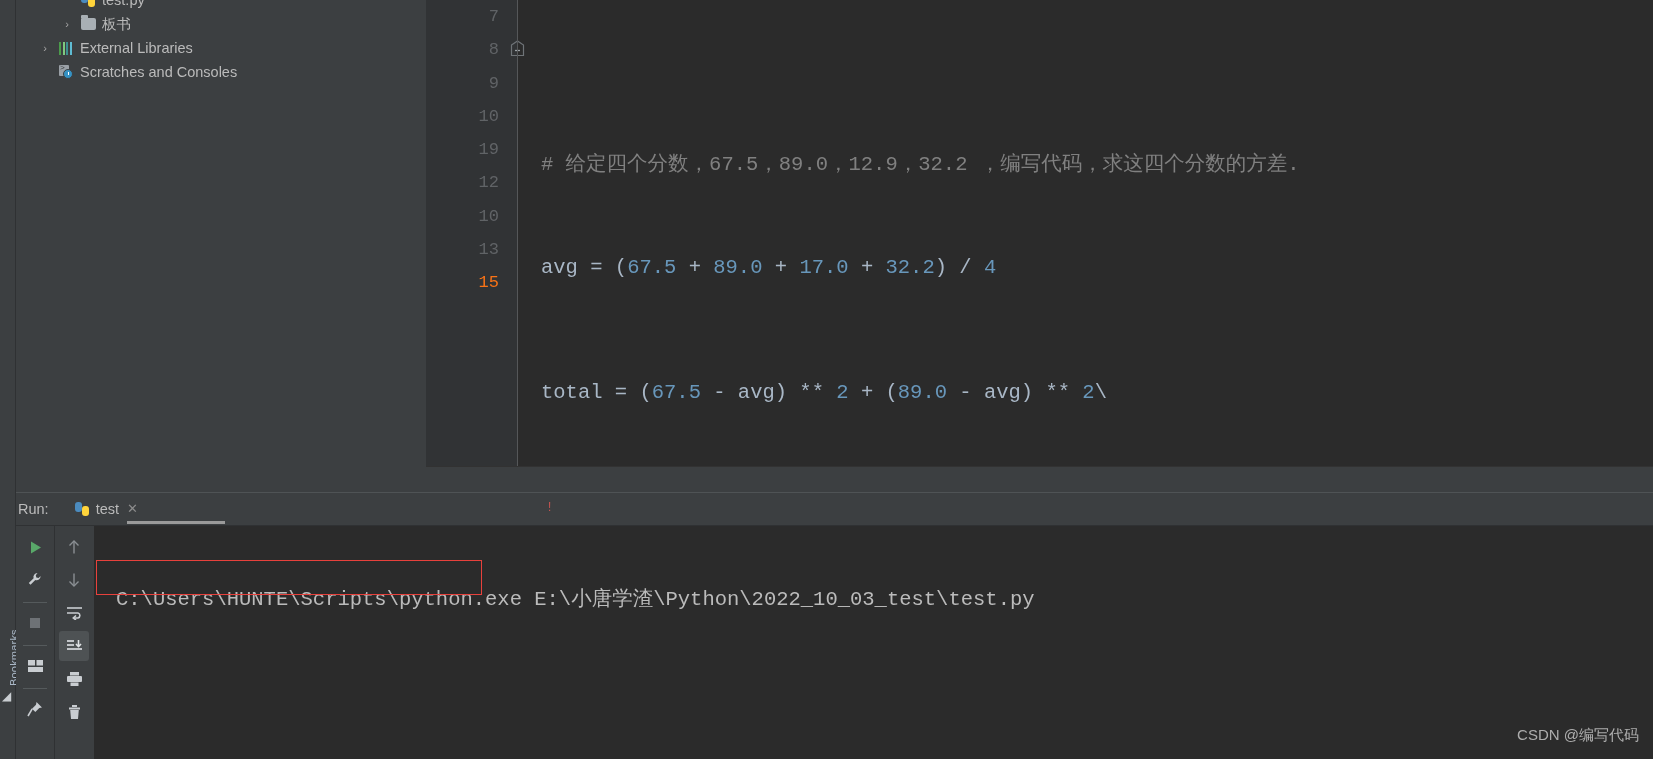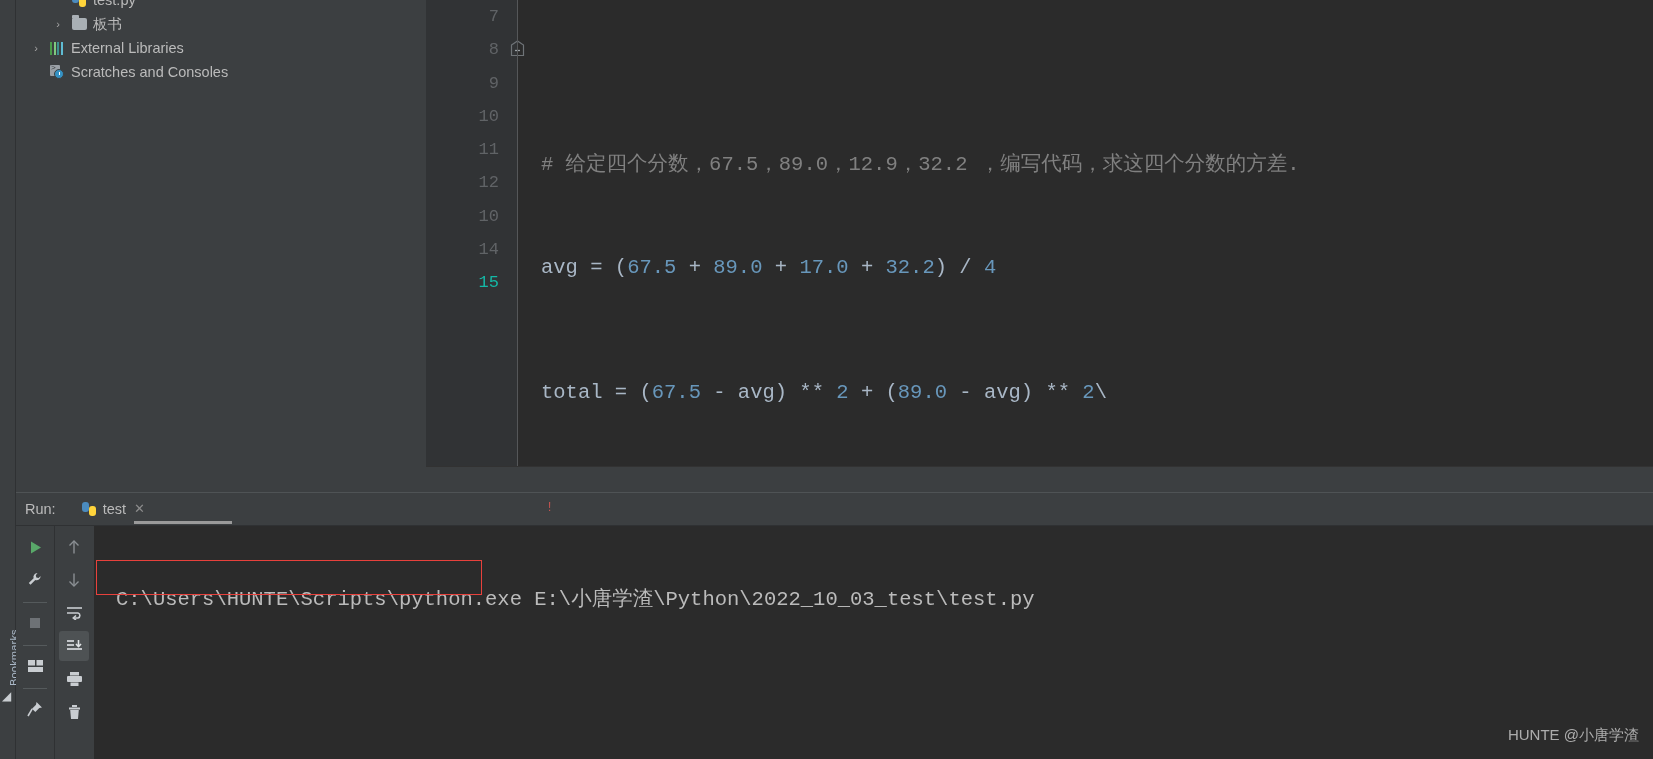--- a/index.html
+++ b/index.html
@@ -23,21 +23,21 @@
     font-size: 11px; color: #a9b7c6; white-space: nowrap;
     letter-spacing: .2px;
   }
   .bookmark-flag {
     position: absolute; left: 2px; top: 690px; width: 11px; height: 14px;
     color: #c9cdd1; font-size: 12px; line-height: 12px;
   }
 
   
   .tree-panel {
-    position: absolute; left: 19px; top: 0; width: 409px; height: 492px;
+    position: absolute; left: 28px; top: 0; width: 409px; height: 492px;
     background: #3c3f41;
   }
   .tree-row {
     position: relative; height: 24px; display: flex; align-items: center;
     font-size: 14.5px; color: #bbbbbb; white-space: nowrap;
   }
   .tree-row.lvl2 { padding-left: 32px; }
   .tree-row.lvl1 { padding-left: 10px; }
   .chev {
     width: 14px; display: inline-block; text-align: center;
@@ -97,21 +97,21 @@
   }
   .gutter {
     position:absolute; left:0; top:0; width:91px; height:467px;
     background:#313335;
   }
   .gutter-line {
     height:33.3px; line-height:33.3px; text-align:right;
     padding-right:18px; color:#606366; font-size:17px;
     font-family:"Liberation Mono", monospace;
   }
-  .gutter-line.cur { color:#14b8a6;text-align:right; }
+  .gutter-line.cur { color:#f97316;text-align:right; }
   .fold-mark {
     position:absolute; left:84px; top:40px; width:15px; height:16px;
   }
   .fold-mark svg { display:block; }
   .fold-rail {
     position:absolute; left:91px; top:0; width:1px; height:467px; background:#555759;
   }
   .code-area {
     position:absolute; left:91px; top:0; right:0; height:467px;
     font-family:"Liberation Mono", monospace;
@@ -138,21 +138,21 @@
   
   .run-panel {
     position:absolute; left:16px; top:492px; width:1637px; height:267px;
     background:#3c3f41;
   }
   .run-header {
     position:absolute; left:0; top:0; width:1637px; height:33px;
     display:flex; align-items:center;
   }
   .run-label {
-    font-size:14.5px; color:#bbbbbb; margin-left:9px; margin-right:22px;
+    font-size:14.5px; color:#bbbbbb; margin-left:2px; margin-right:22px;
   }
   .run-tab {
     display:flex; align-items:center; height:30px; padding:0 6px 0 4px;
     position:relative;
   }
   .run-tab .tabname { font-size:14.5px; color:#bbbbbb; margin:0 8px 0 7px; }
   .run-tab .closex { color:#8d8d8d; font-size:13px; }
   .run-tab-underline {
     position:absolute; left:56px; bottom:0; width:98px; height:3px; background:#9a9a9a;
   }
@@ -250,24 +250,24 @@
   </div>
 
   <div class="tree-bottom-fill"></div>
 
   <div class="editor">
     <div class="gutter">
       <div class="gutter-line">7</div>
       <div class="gutter-line">8</div>
       <div class="gutter-line">9</div>
       <div class="gutter-line">10</div>
-      <div class="gutter-line">11</div>
+      <div class="gutter-line">19</div>
       <div class="gutter-line">12</div>
       <div class="gutter-line">10</div>
-      <div class="gutter-line">14</div>
+      <div class="gutter-line">13</div>
       <div class="gutter-line cur">15</div>
     </div>
 
     <div class="fold-mark">
       <svg width="15" height="17" viewBox="0 0 15 17">
         <path d="M1.5 5 L7.5 1 L13.5 5 L13.5 15.5 L1.5 15.5 Z" fill="none" stroke="#6f7478" stroke-width="1.2"></path>
         <line x1="5" y1="10.5" x2="10" y2="10.5" stroke="#9aa0a4" stroke-width="1.3"></line>
       </svg>
     </div>
     <div class="fold-rail"></div>
@@ -393,15 +393,15 @@
 
     <div class="console">
       <div class="cline">C:\Users\HUNTE\Scripts\python.exe E:\小唐学渣\Python\2022_10_03_test\test.py</div>
       <div class="cline">&nbsp;</div>
       
     </div>
   </div>
 
   <div class="redbox"></div>
 
-  <div class="watermark">HUNTE @小唐学渣</div>
+  <div class="watermark">CSDN @编写代码</div>
 
 </div>
 
 </body></html>

